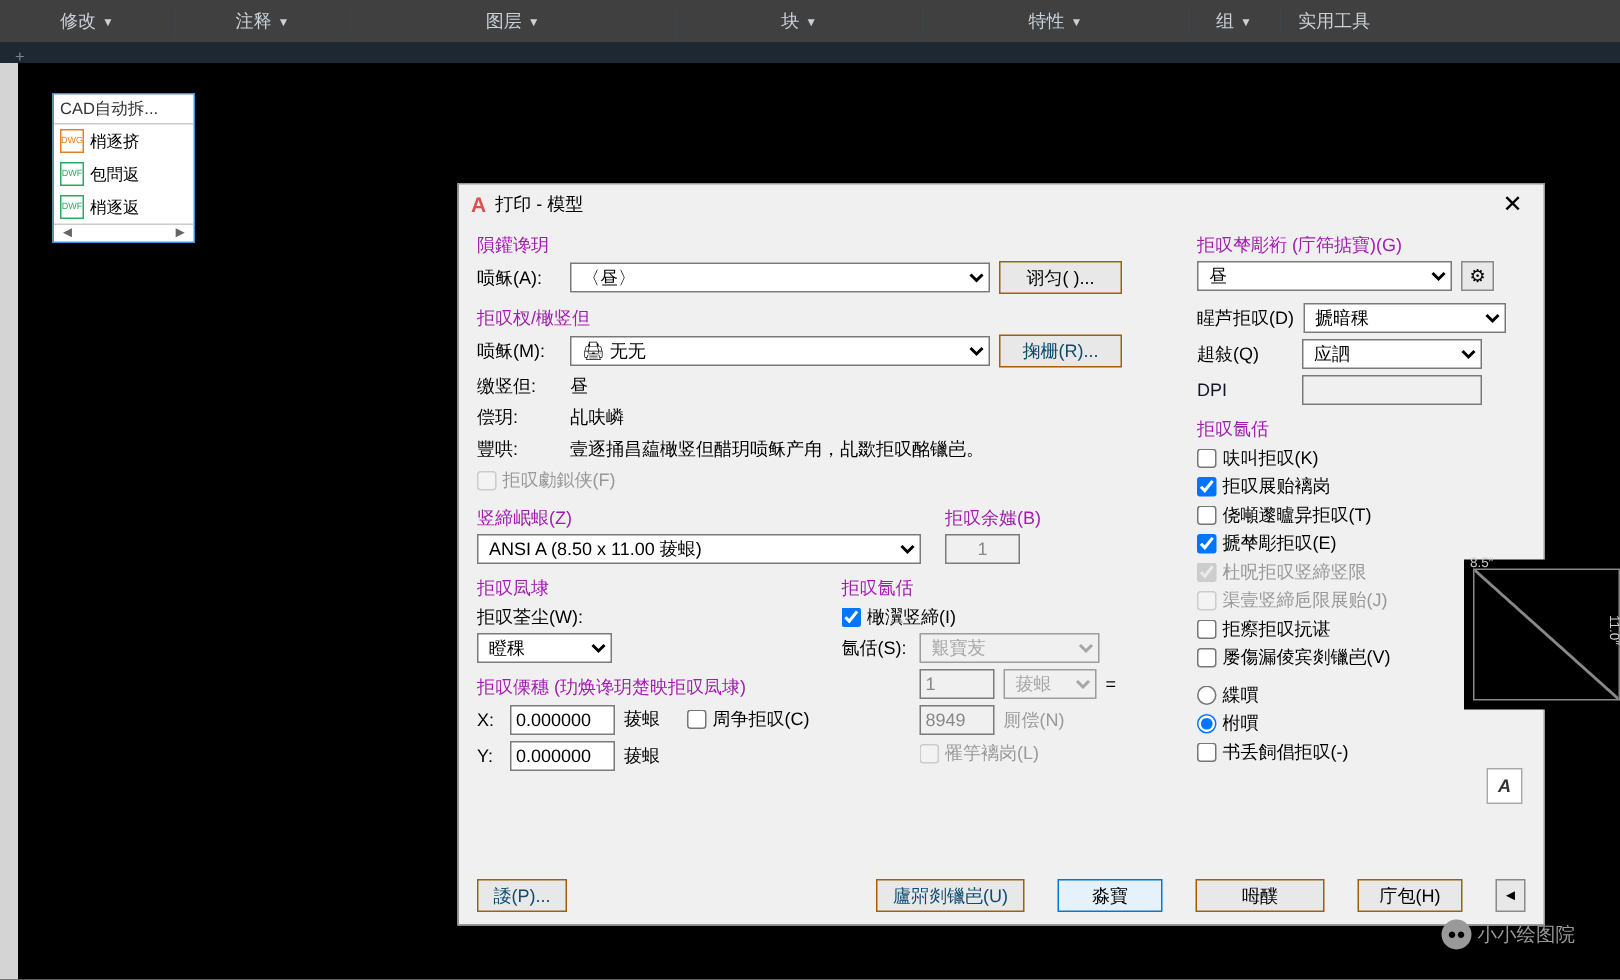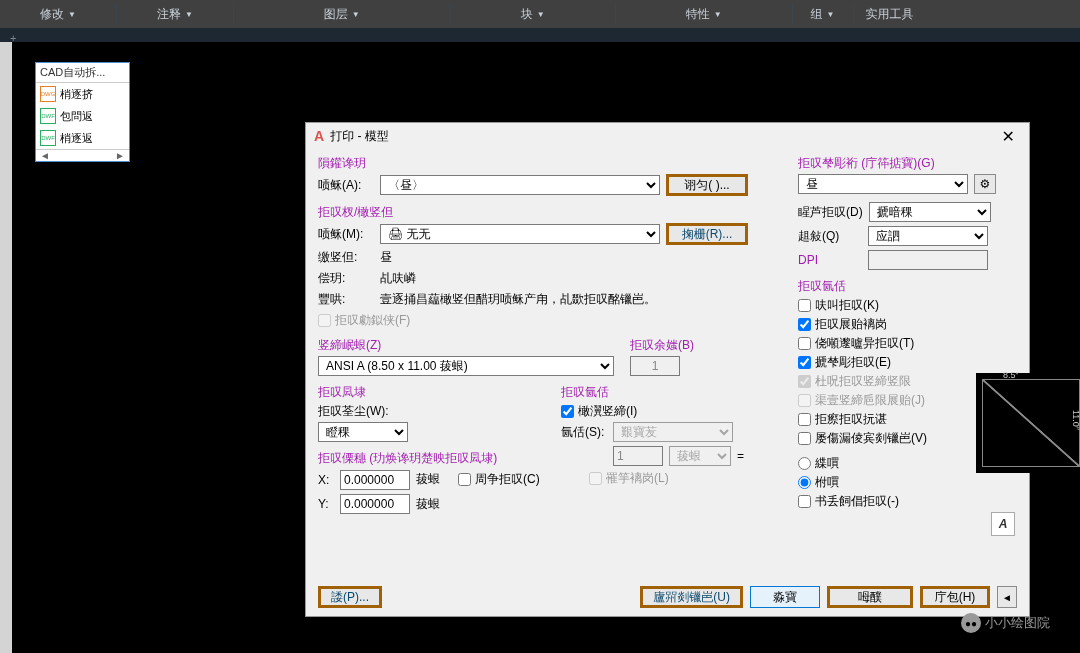--- a/index.html
+++ b/index.html
@@ -32,39 +32,39 @@
 .dlg-body { padding: 6px 12px; display: flex; gap: 10px; }
 .dlg-left { width: 470px; }
 .dlg-right { width: 210px; }
 
 .group { margin-bottom: 8px; }
 .group-label { color: #a21caf; margin-bottom: 2px; }
 .row { display: flex; align-items: center; gap: 6px; margin-bottom: 4px; }
 .row label { min-width: 56px; }
 select, input[type=text] { height: 20px; border: 1px solid #7a7a7a; background: #fff; padding: 0 3px; font-size: 12px; }
 select:disabled, input:disabled { background: #f0f0f0; color: #888; }
-button.btn { height: 22px; padding: 0 10px; border: 3px solid #a16207; background: #e8e8e8; font-size: 12px; cursor: pointer; }
+button.btn { height: 22px; padding: 0 10px; border: 1px solid #a16207; background: #e8e8e8; font-size: 12px; cursor: pointer; }
 button.btn:disabled { color: #0c4a6e; }
 button.btn.wide { width: 82px; }
 
 .checkbox-row { display: flex; align-items: center; gap: 4px; margin: 2px 0; }
 .checkbox-row input { margin: 0; }
 .checkbox-row.disabled { color: #999; }
 
 .preview { position: absolute; left: 670px; top: 250px; width: 110px; height: 100px; background: #000; padding: 6px; }
 .preview-inner { width: 100%; height: 100%; border: 1px solid #888; position: relative; }
 .preview-inner::before { content: ''; position: absolute; inset: 0; background: linear-gradient(to top right, transparent 49%, #888 49.5%, #888 50.5%, transparent 51%); }
-.preview .dim-top { position: absolute; top: -3px; left: 27px; color: #ccc; font-size: 9px; }
+.preview .dim-top { position: absolute; top: -3px; left: 4px; color: #ccc; font-size: 9px; }
 .preview .dim-right { position: absolute; right: -2px; top: 30px; color: #ccc; font-size: 9px; writing-mode: vertical-lr; }
 
 .two-col { display: flex; gap: 16px; }
 .col { flex: 1; }
 
 .footer { position: absolute; bottom: 8px; left: 12px; right: 12px; display: flex; justify-content: space-between; align-items: center; }
-.footer-right { display: flex; gap: 7px; align-items: center; }
+.footer-right { display: flex; gap: 22px; align-items: center; }
 .expand-btn { width: 20px; height: 22px; border: 1px solid #8a8a8a; background: #e8e8e8; display: flex; align-items: center; justify-content: center; font-size: 10px; }
 
 .radio-row { display: flex; align-items: center; gap: 4px; margin: 2px 0; }
 
 .icon-right { position: absolute; right: 14px; bottom: 80px; width: 24px; height: 24px; border: 1px solid #aaa; background: #fff; display: flex; align-items: center; justify-content: center; font-weight: bold; font-style: italic; color: #333; }
 
 .watermark { position: absolute; right: 30px; bottom: 20px; color: #999; font-size: 13px; display: flex; align-items: center; gap: 4px; z-index: 100; }
 .watermark .wechat-icon { width: 20px; height: 20px; background: #999; border-radius: 50%; display: flex; align-items: center; justify-content: center; color: #000; font-size: 10px; }
 
 .style-select { width: 170px; }
@@ -230,49 +230,53 @@
               </div>
             <div class="row">
                 <label style="min-width:46px">氤佸(S):</label>
                 <select style="width:120px" disabled=""><option>艱寶苃</option></select>
               </div>
             <div class="row" style="margin-left:52px">
                 <input type="text" style="width: 50px;" disabled="" value="1">
                 <select style="width:62px" disabled=""><option>菝蛝</option></select>
                 <span>=</span>
               </div>
-            <div class="checkbox-row disabled" style="margin-left:28px">
+            <div class="row" style="margin-left:52px">
+                <input type="text" style="width: 50px;" disabled="" value="8949">
+                <span style="color:#999">厠偿(N)</span>
+              </div>
+            <div class="checkbox-row disabled" style="margin-left:52px">
                 <input type="checkbox" disabled="" style="">
                 <span>罹竽褵岗(L)</span>
               </div>
           </div>
         </div>
       </div>
     </div>
 
     <div class="dlg-right">
       <div class="group">
         <div class="group-label">拒叹梺彫裄 (庁筗掂寶)(G)</div>
         <div class="row">
           <select class="style-select"><option>昼</option></select>
           <div class="small-icon-btn">⚙</div>
         </div>
       </div>
 
       <div class="group">
         <div class="row">
             <label style="min-width:64px">睲芦拒叹(D)</label>
-            <select style="width:122px"><option>搋暗稞</option></select>
+            <select style="width:135px"><option>搋暗稞</option></select>
           </div>
         <div class="row">
             <label style="min-width:64px">趄敍(Q)</label>
             <select style="width:120px"><option>应訵</option></select>
           </div>
         <div class="row">
-            <label style="min-width:64px;color:#a21caf">DPI</label>
+            <label style="min-width:64px;color:#0f172a">DPI</label>
             <input type="text" style="width: 120px;" disabled="">
           </div>
       </div>
 
       <div class="group">
         <div class="group-label">拒叹氤佸</div>
         <div class="checkbox-row">
             <input type="checkbox" style="">
             <span>呋叫拒叹(K)</span>
           </div>

